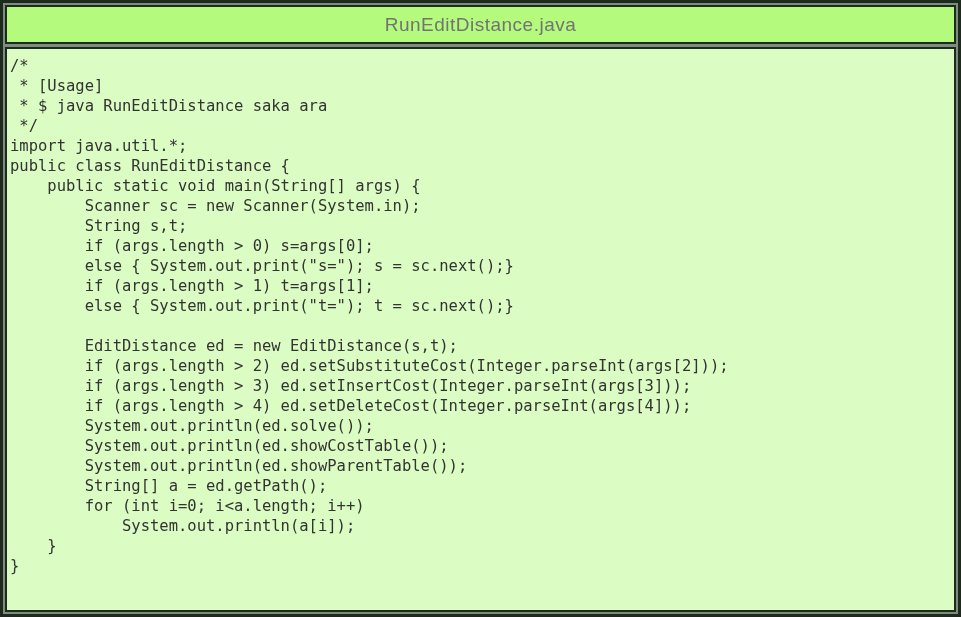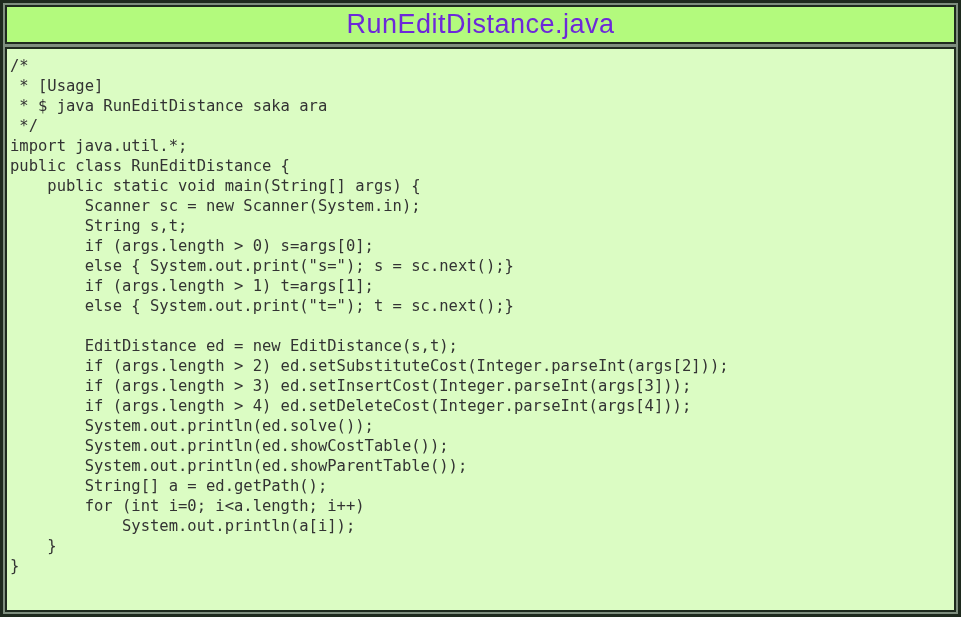--- a/index.html
+++ b/index.html
@@ -27,23 +27,23 @@
     box-sizing: border-box;
     flex: 0 0 39px;
     border: 2px solid #1e2a1e;
     background: #b3fa7d;
     display: flex;
     align-items: center;
     justify-content: center;
   }
   .titlebar span {
     font-family: "Liberation Sans", sans-serif;
-    font-size: 27px;
+    font-size: 19px;
     font-weight: 400;
-    color: #6d28d9;
+    color: #737373;
     letter-spacing: 0.5px;
   }
   .content {
     box-sizing: border-box;
     flex: 1 1 auto;
     border: 2px solid #1e2a1e;
     background: #dbfcc3;
     overflow: hidden;
   }
   pre.code {

